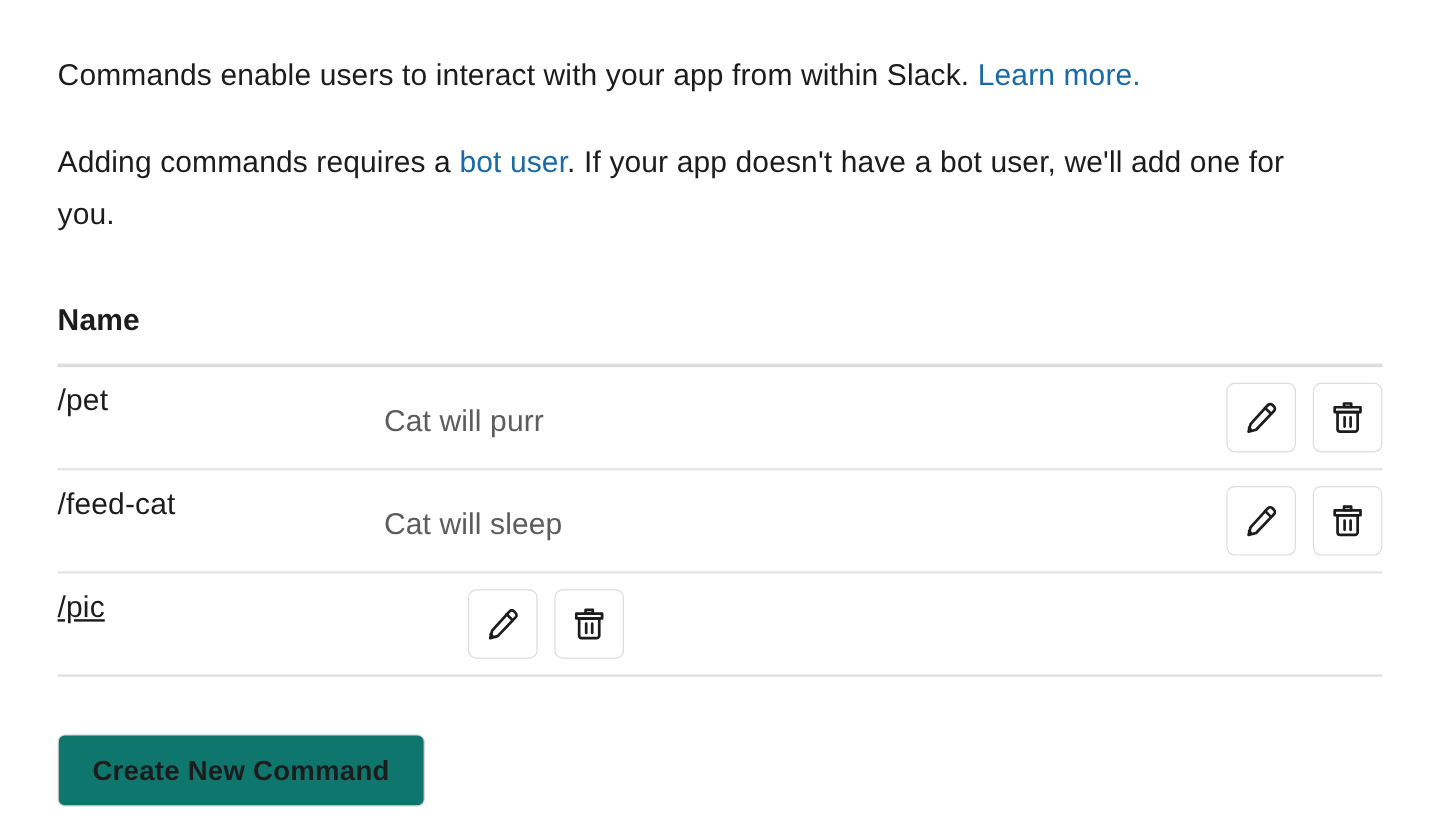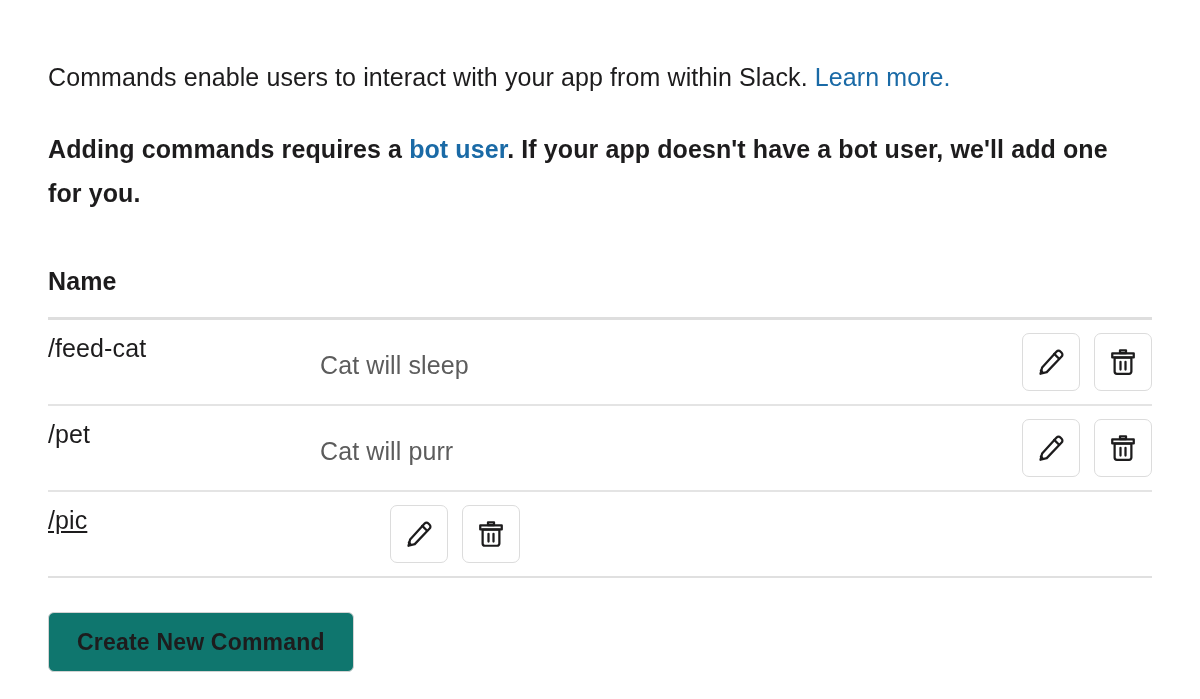--- a/index.html
+++ b/index.html
@@ -14,39 +14,38 @@
     background: #ffffff;
     font-family: "Liberation Sans", sans-serif;
     color: #1d1c1d;
     overflow: hidden;
   }
 
   .page {
     position: relative;
     width: 1200px;
     height: 699px;
-    padding: 14px 48px;
+    padding: 0 48px;
   }
 
   
   .intro {
     font-size: 25px;
     line-height: 44px;
     color: #1d1c1d;
     font-weight: 400;
     letter-spacing: 0.1px;
   }
   .intro.first {
     padding-top: 41px;
     margin: 0;
   }
   .intro.second {
     margin: 28px 0 0 0;
     max-width: 1075px;
-    font-weight: bold;
   }
   a.link {
     color: #1a6aa6;
     text-decoration: none;
   }
 
   
   .cmd-table {
     margin-top: 52px;
     width: 1104px;
@@ -152,22 +151,22 @@
 
   <div class="cmd-table">
 
     <div class="thead">
       <div class="th col-name">Name</div>
       <div class="th col-acts"></div>
     </div>
     <div class="head-rule"></div>
 
     <div class="trow">
-      <div class="cell-name col-name">/feed-cat</div>
-      <div class="cell-desc col-desc">Cat will sleep</div>
+      <div class="cell-name col-name">/pet</div>
+      <div class="cell-desc col-desc">Cat will purr</div>
       <div class="cell-acts col-acts">
         <button class="icon-btn">
           <span>
             <svg width="30" height="30" viewBox="0 0 24 24" fill="none" stroke="#1d1c1d" stroke-width="1.8" stroke-linecap="round" stroke-linejoin="round">
               <path d="M16.5 3.6a2.1 2.1 0 0 1 3 0l1 1a2.1 2.1 0 0 1 0 3L8.6 20.1 3.6 21.4l1.3-5z"></path>
               <path d="M14.6 5.5l3.9 3.9"></path>
               <path d="M5 19.9l-1.1-1.1"></path>
             </svg>
           </span>
         </button>
@@ -178,22 +177,22 @@
               <path d="M3.4 5.1h17.2v3.2H3.4z"></path>
               <path d="M5.3 8.4h13.4v11.2a1.8 1.8 0 0 1-1.8 1.8H7.1a1.8 1.8 0 0 1-1.8-1.8z"></path>
               <path d="M10 11.8v6.2M14 11.8v6.2"></path>
             </svg>
           </span>
         </button>
       </div>
     </div>
 
     <div class="trow">
-      <div class="cell-name col-name">/pet</div>
-      <div class="cell-desc col-desc">Cat will purr</div>
+      <div class="cell-name col-name">/feed-cat</div>
+      <div class="cell-desc col-desc">Cat will sleep</div>
       <div class="cell-acts col-acts">
         <button class="icon-btn">
           <span>
             <svg width="30" height="30" viewBox="0 0 24 24" fill="none" stroke="#1d1c1d" stroke-width="1.8" stroke-linecap="round" stroke-linejoin="round">
               <path d="M16.5 3.6a2.1 2.1 0 0 1 3 0l1 1a2.1 2.1 0 0 1 0 3L8.6 20.1 3.6 21.4l1.3-5z"></path>
               <path d="M14.6 5.5l3.9 3.9"></path>
               <path d="M5 19.9l-1.1-1.1"></path>
             </svg>
           </span>
         </button>

